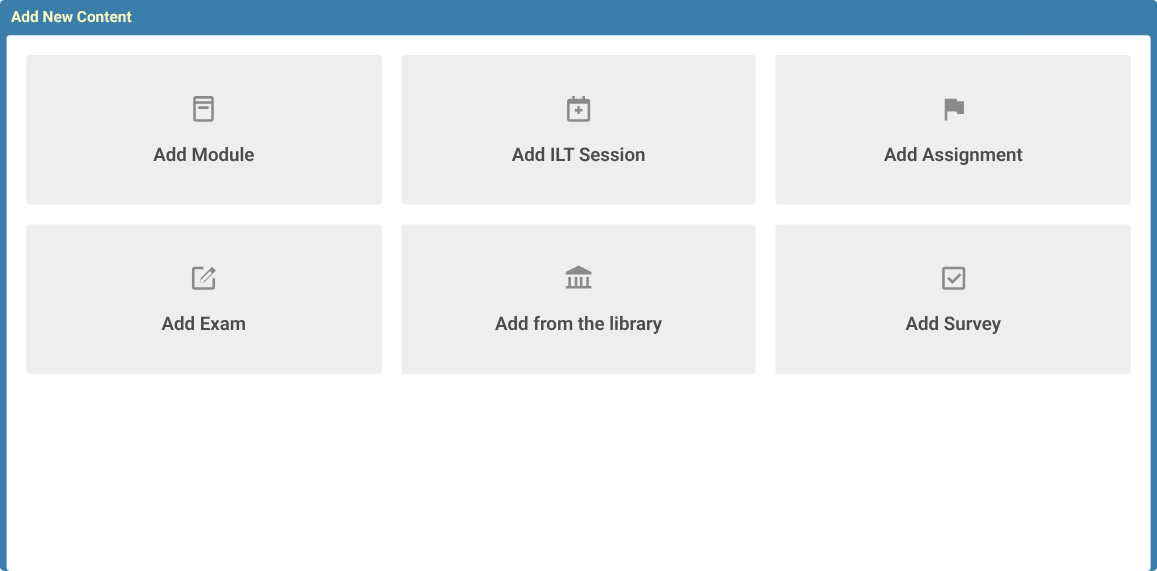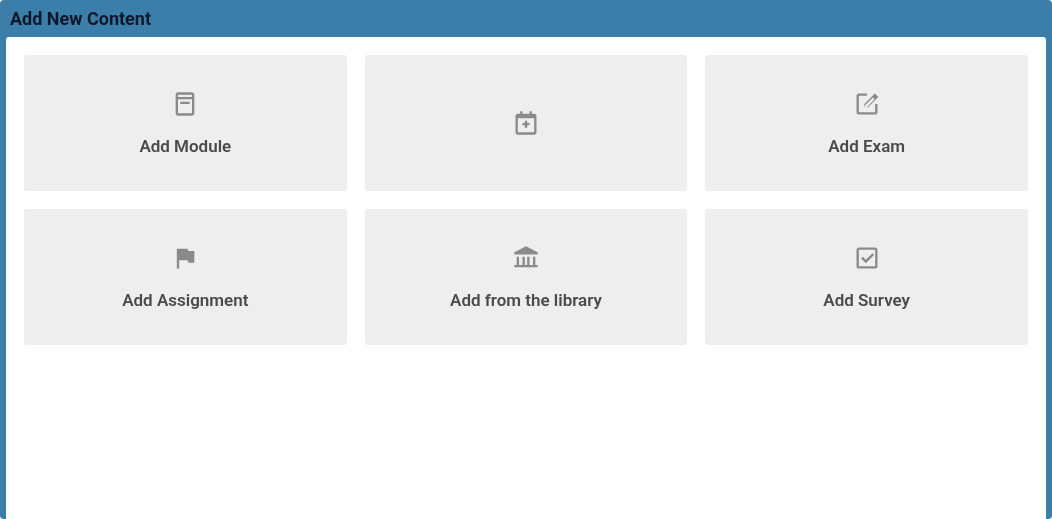--- a/index.html
+++ b/index.html
@@ -8,23 +8,23 @@
       background: #fff;
     }
     .panel {
       width: 1052px;
       height: 519px;
       background: #3B7EAA;
       padding: 0;
       border-radius: 4px;
     }
     .panel-header {
-      color: #0f172a;
+      color: #fef9c3;
       font-weight: bold;
-      font-size: 18px;
+      font-size: 14px;
       padding: 8px 10px 8px 10px;
     }
     .panel-body {
       background: #fff;
       margin: 0 6px 6px 6px;
       border-radius: 3px;
       padding: 18px;
       height: calc(519px - 32px);
     }
     .grid {
@@ -77,38 +77,39 @@
         <span class="card-label">Add Module</span>
       </div>
 
 
       <div class="card">
         <span class="card-icon">
           <svg viewBox="0 0 24 24">
               <path d="M7 2v2H5c-1.1 0-2 .9-2 2v14c0 1.1.9 2 2 2h14c1.1 0 2-.9 2-2V6c0-1.1-.9-2-2-2h-2V2h-2v2H9V2H7zm-2 6h14v12H5V8zm6 2v2H9v2h2v2h2v-2h2v-2h-2v-2h-2z"></path>
             </svg>
         </span>
+        <span class="card-label">Add ILT Session</span>
+      </div>
+
+      <div class="card">
+        <span class="card-icon">
+          <svg viewBox="0 0 24 24">
+              <path d="M5 3v18h2v-7h7l1 2h5V6h-5l-1-2H5z"></path>
+            </svg>
+        </span>
+        <span class="card-label">Add Assignment</span>
       </div>
 
       <div class="card">
         <span class="card-icon">
           <svg viewBox="0 0 24 24">
               <path d="M5 3c-1.1 0-2 .9-2 2v14c0 1.1.9 2 2 2h14c1.1 0 2-.9 2-2v-7h-2v7H5V5h7V3H5zm13.7 0l-9 9V15h3l9-9-3-3zM17 6.4L18.6 8l-7 7H10v-1.6l7-7z"></path>
             </svg>
         </span>
         <span class="card-label">Add Exam</span>
-      </div>
-
-      <div class="card">
-        <span class="card-icon">
-          <svg viewBox="0 0 24 24">
-              <path d="M5 3v18h2v-7h7l1 2h5V6h-5l-1-2H5z"></path>
-            </svg>
-        </span>
-        <span class="card-label">Add Assignment</span>
       </div>
 
       <div class="card">
         <span class="card-icon">
           <svg viewBox="0 0 24 24">
               <path d="M12 2L2 7v2h20V7L12 2zM4 11v7H2v2h20v-2h-2v-7h-2v7h-3v-7h-2v7h-2v-7H9v7H6v-7H4z"></path>
             </svg>
         </span>
         <span class="card-label">Add from the library</span>
       </div>

